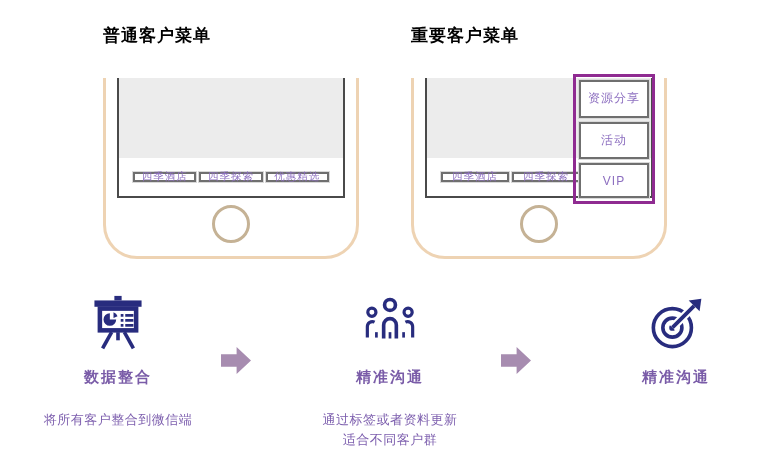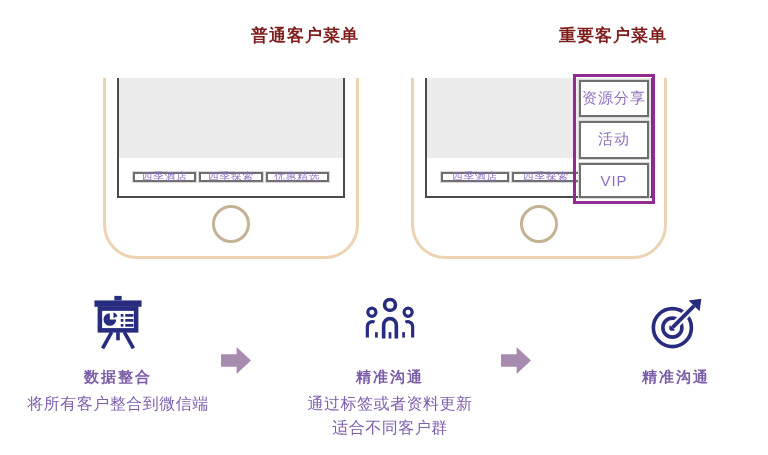--- a/index.html
+++ b/index.html
@@ -5,22 +5,22 @@
   html,body { margin:0; padding:0; }
   body {
     width:768px; height:455px;
     background:#ffffff;
     font-family:"Liberation Sans", sans-serif;
     position:relative;
     overflow:hidden;
   }
   .phone-title {
     position:absolute; top:24px; width:256px;
-    text-align:right; font-size:17px; font-weight:bold;
-    color:#7f1d1d; letter-spacing:1px;
+    text-align:left; font-size:17px; font-weight:bold;
+    color:#000000; letter-spacing:1px;
   }
   .phone {
     position:absolute; top:78px;
     width:250px; height:178px;
     background:#ffffff;
     border:3px solid #eed3b3; border-top:none;
     border-radius:0 0 34px 34px;
   }
   .phone-left  { left:103px; }
   .phone-right { left:411px; }
@@ -51,21 +51,21 @@
     border:3px solid #8f2b91;
     box-sizing:border-box;
     display:flex; flex-direction:column; gap:4px; padding:3px;
     z-index:5; background:transparent;
   }
   .vip-btn {
     flex:1 1 auto;
     background:#ffffff;
     border:2px solid #6f6f6f;
     box-shadow:0 0 0 1px #d9d9d9;
-    color:#8d6fc0; font-size:15px;
+    color:#8d6fc0; font-size:12px;
     display:flex; align-items:center; justify-content:center;
     letter-spacing:1px;
   }
   .home-btn {
     position:absolute; left:50%; bottom:13px; transform:translateX(-50%);
     width:32px; height:32px; border-radius:50%;
     background:#ffffff;
     border:3px solid #c5b295;
   }
   .feature {
@@ -74,21 +74,21 @@
   }
   .feature-1 { left:8px; }
   .feature-2 { left:280px; }
   .feature-3 { left:566px; }
   .f-icon { height:64px; display:flex; align-items:center; justify-content:center; }
   .f-title {
     margin-top:12px; font-size:15px; font-weight:bold;
     color:#7a5ca8; letter-spacing:2px;
   }
   .f-desc {
-    margin-top:5px; font-size:16px; color:#7d5fae;
+    margin-top:23px; font-size:13px; color:#7d5fae;
     line-height:1.5; letter-spacing:0.5px;
   }
   .flow-arrow {
     position:absolute; top:347px; width:30px; height:27px;
     background:#a78cb0;
     clip-path:polygon(0 27%, 52% 27%, 52% 0, 100% 50%, 52% 100%, 52% 73%, 0 73%);
   }
   .flow-arrow-1 { left:221px; }
   .flow-arrow-2 { left:501px; }
 </style>

